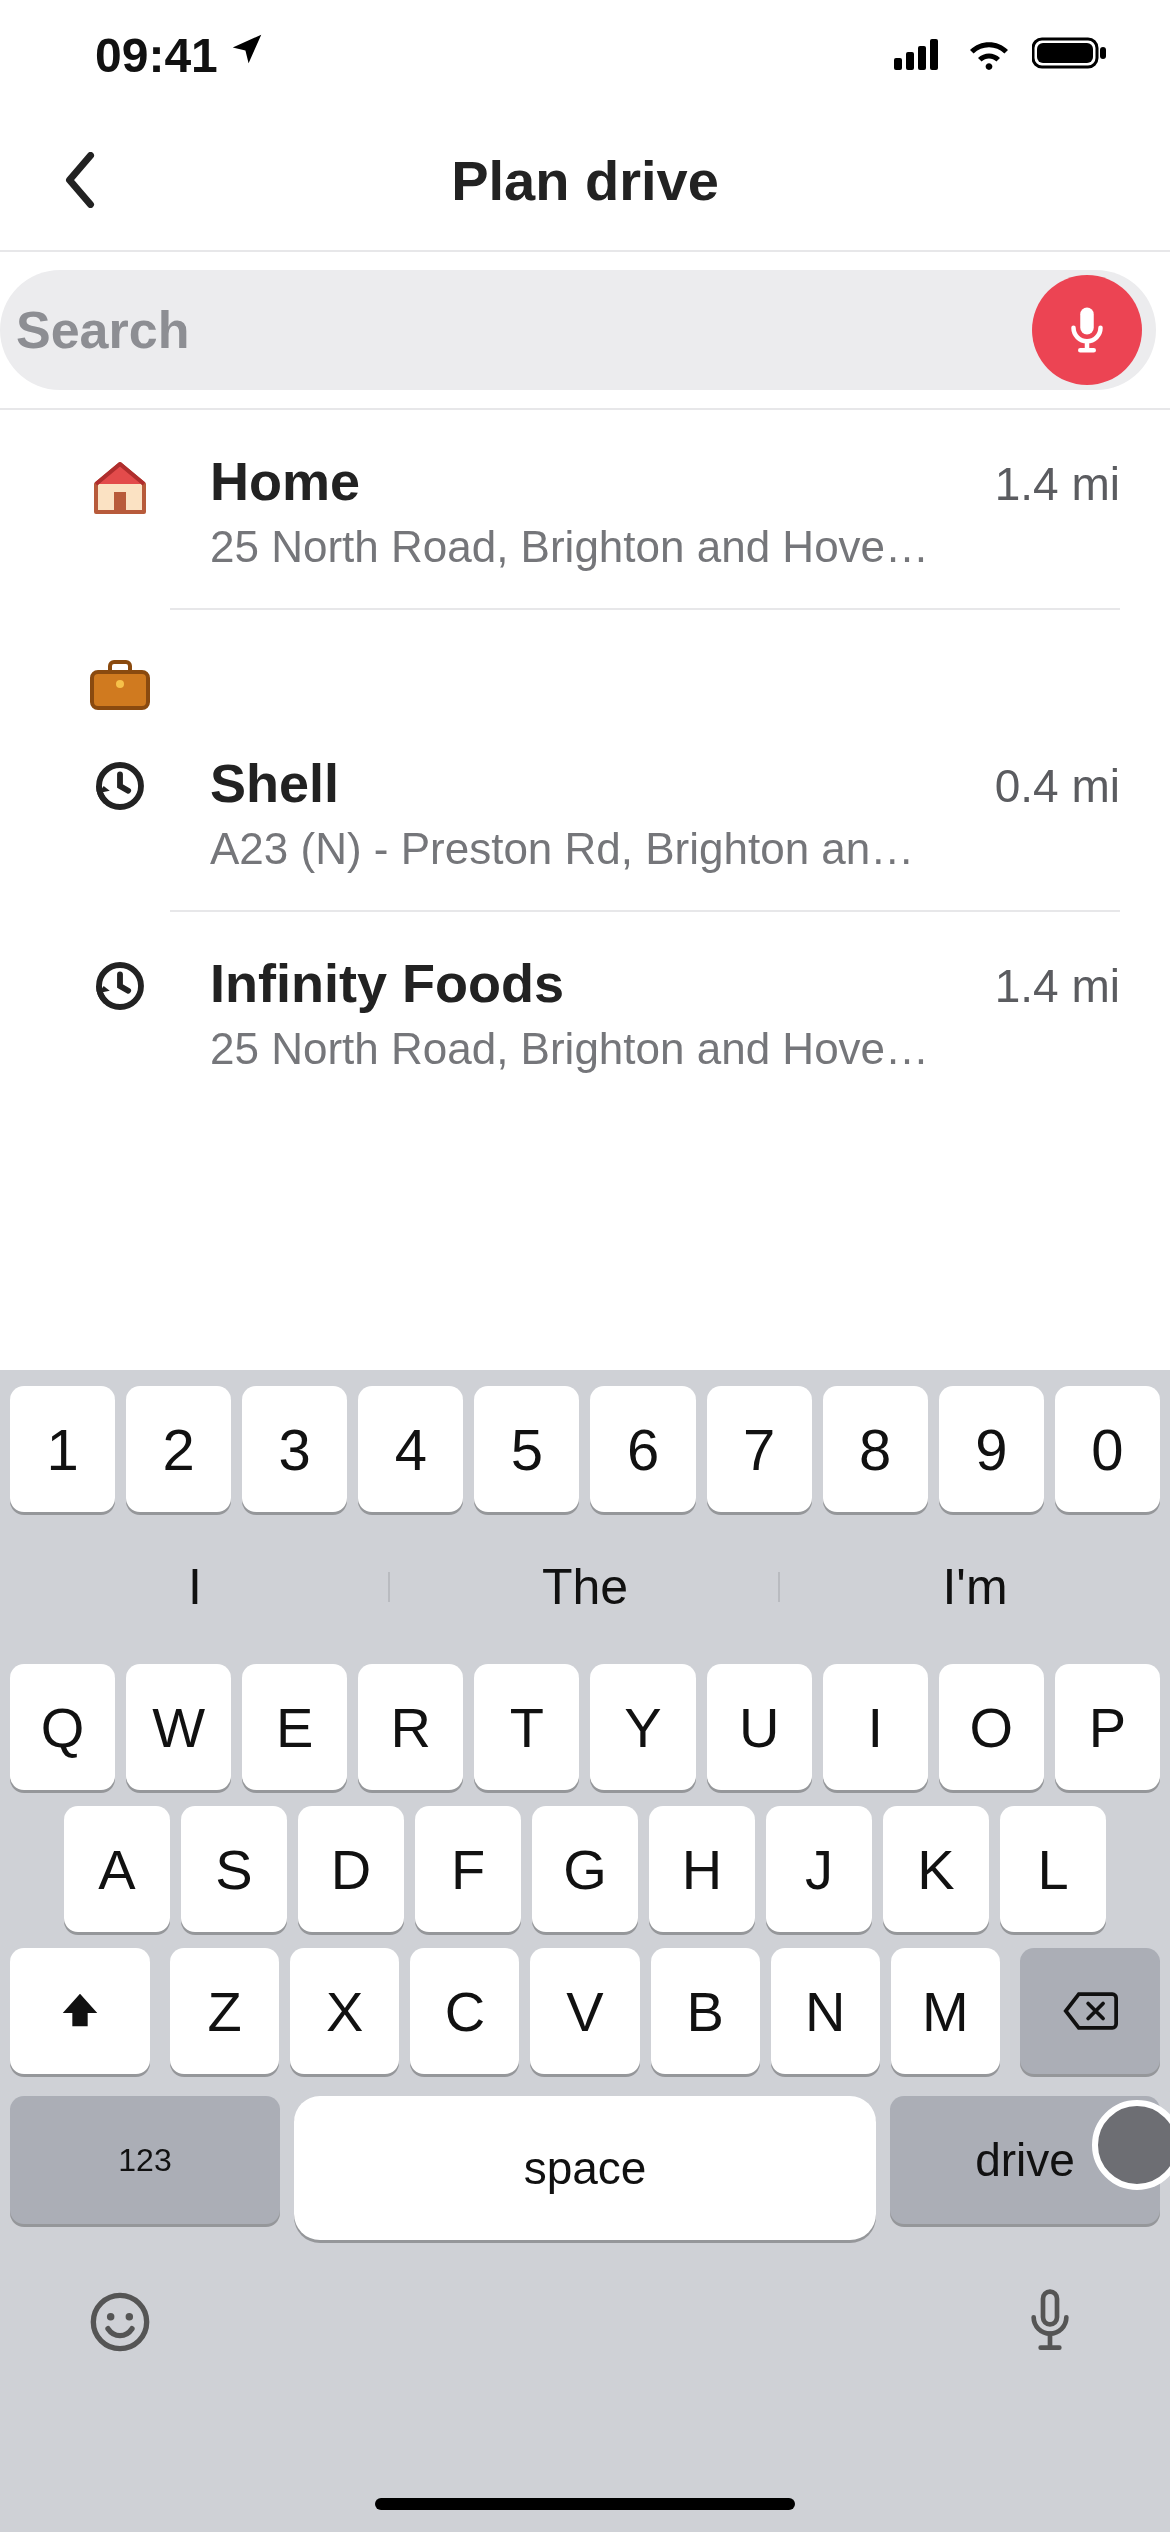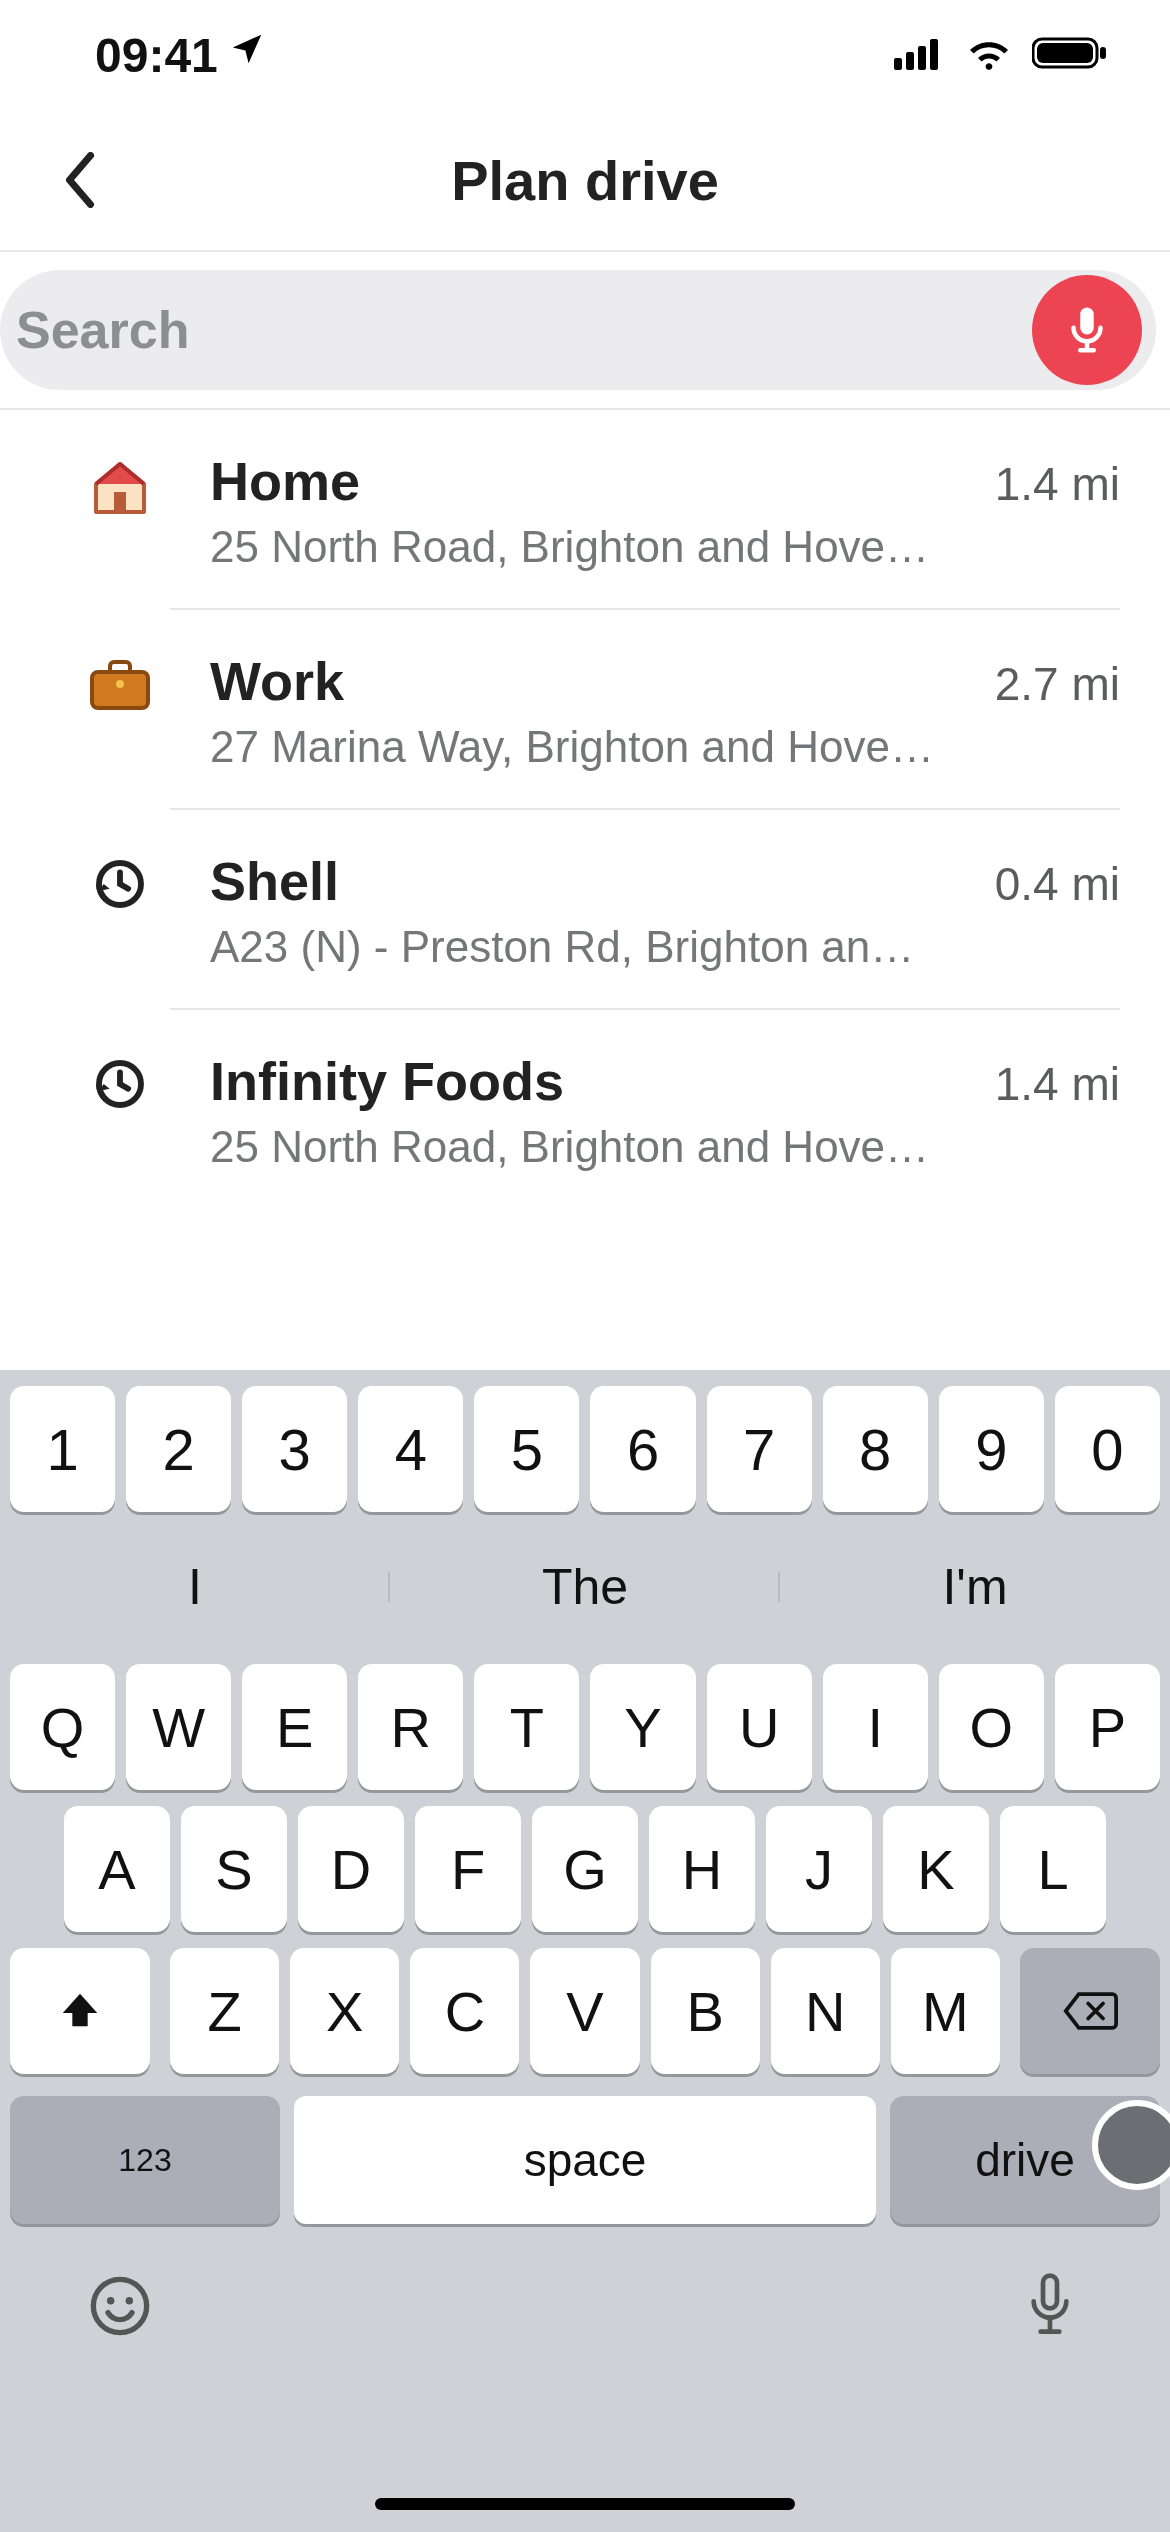--- a/index.html
+++ b/index.html
@@ -41,21 +41,21 @@
     .suggest-cell:not(:last-child)::after { content:""; position:absolute; right:0; top:14px; bottom:14px; width:2px; background:#b9bbc0;}
     .letter-row { display:flex; gap:11px; padding: 8px 10px; }
     .kkey { flex:1; height:126px;}
     .row-indent-1 { padding-left: 64px; padding-right: 64px; }
     .func-row { display:flex; gap:20px; padding:8px 10px; }
     .kkey-func { width: 140px; height:126px; background:#ffffff; }
     .func-dark { background:#abaeb6; }
     .mid-letters { flex:1; display:flex; gap:11px;}
     .bottom-row { display:flex; gap:14px; padding: 14px 10px 6px 10px;}
     .numkey-func { width: 270px; height:128px; background:#abaeb6; border-radius:14px; box-shadow:0 3px 0 rgba(0,0,0,0.28); display:flex; align-items:center; justify-content:center; font-size:32px; }
-    .space-key { flex:1; height:128px; background:#ffffff; border-radius:12px; box-shadow:0 3px 0 rgba(0,0,0,0.28); display:flex; align-items:center; justify-content:center; font-size:46px;}
+    .space-key { flex:1; height:144px; background:#ffffff; border-radius:26px; box-shadow:0 3px 0 rgba(0,0,0,0.28); display:flex; align-items:center; justify-content:center; font-size:46px;}
     .return-key { width:270px; height:128px; background:#abaeb6; border-radius:14px; box-shadow:0 3px 0 rgba(0,0,0,0.28); font-size:46px;}
     .kb-bottom { flex:1; display:flex; align-items:flex-start; justify-content:space-between; padding: 36px 80px 0 80px;}
     .emoji-btn, .dictate-btn { width:80px; height:80px; display:flex; align-items:center; justify-content:center;}
     .home-indicator { position:absolute; bottom:22px; left:50%; transform:translateX(-50%); width:420px; height:12px; background:#000; border-radius:20px;}
     .floating-dot { position:absolute; width:90px; height:90px; border-radius:45px; background:#6d6e73; border:6px solid #fff; right:-12px; top: 2100px; }
   </style>
 </head>
 <body>
 <div class="screen">
 
@@ -134,27 +134,20 @@
       </div>
     </div>
 
     <div class="row">
       <div class="row-icon">
         <svg width="64" height="56" viewBox="0 0 32 28">
             <rect x="2" y="8" width="28" height="18" rx="3" fill="#d07a1f" stroke="#8a4a0f" stroke-width="2"></rect>
             <path d="M11 8 V5 a2 2 0 0 1 2-2 h6 a2 2 0 0 1 2 2 V8" fill="none" stroke="#8a4a0f" stroke-width="2"></path>
             <circle cx="16" cy="14" r="2" fill="#f6c14a"></circle>
           </svg>
-      </div>
-      <div class="row-main">
-        <div class="row-top">
-          <span class="row-title">Work</span>
-          <span class="row-dist">2.7 mi</span>
-        </div>
-        <div class="row-sub">27 Marina Way, Brighton and Hove…</div>
       </div>
     </div>
 
     <div class="row">
       <div class="row-icon">
         <svg width="56" height="56" viewBox="0 0 24 24">
             <circle cx="12" cy="12" r="9" fill="none" stroke="#222" stroke-width="2.5"></circle>
             <path d="M12 7 V12 L15.5 14" stroke="#222" stroke-width="2.5" fill="none" stroke-linecap="round"></path>
             <path d="M3 12 a9 9 0 0 0 3 6.7" stroke="#222" stroke-width="2.5" fill="none"></path>
             <path d="M3 15 l2 -3 l2.6 2" fill="#222"></path>

